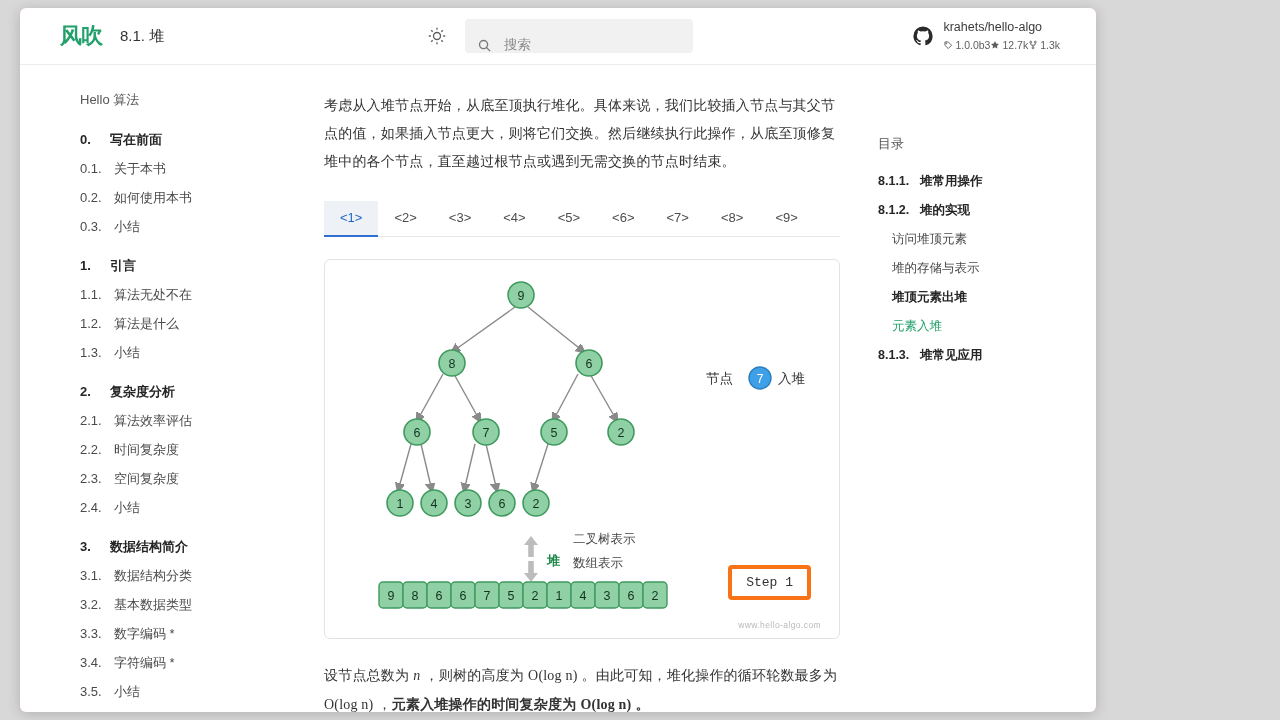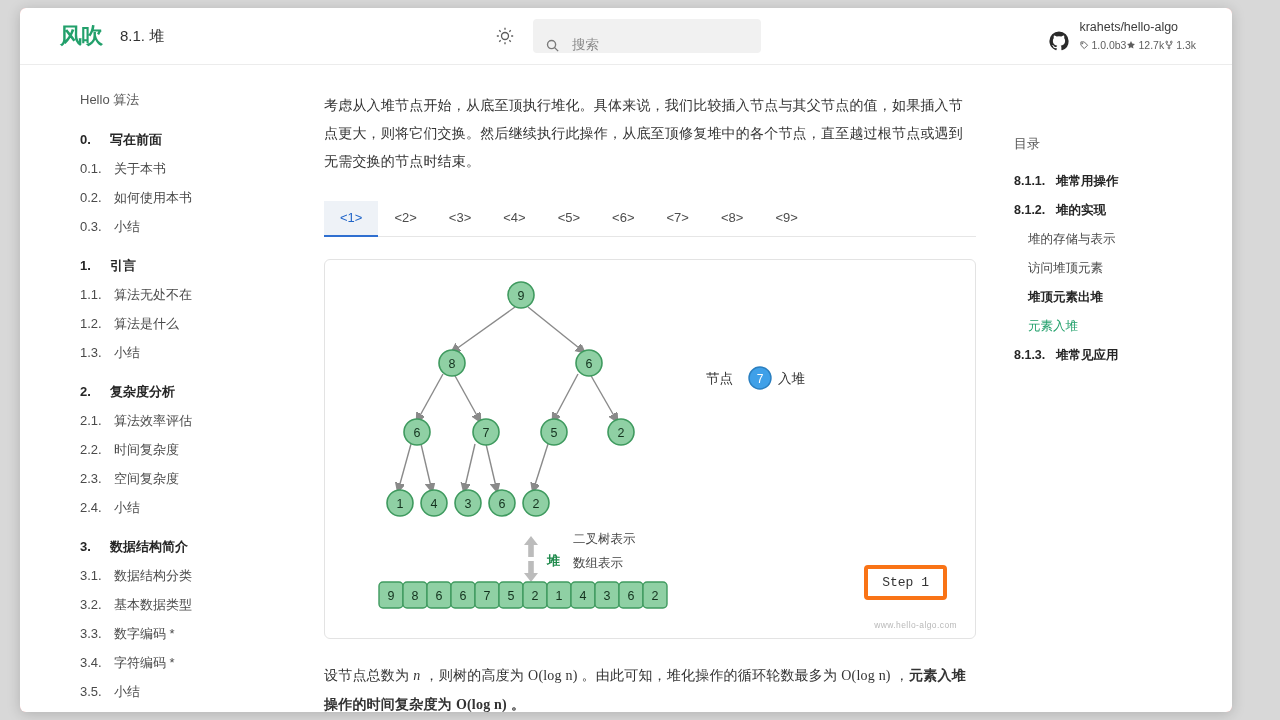--- a/index.html
+++ b/index.html
@@ -9,21 +9,21 @@
   }
   #page {
     position: relative;
     width: 1280px; height: 720px;
     overflow: hidden;
     background: #d8d8d8;
   }
   .window {
     position: absolute;
     left: 20px; top: 8px;
-    width: 1212px; height: 704px;
+    width: 1076px; height: 704px;
     background: #fca5a5;
     border-radius: 6px;
     box-shadow: 0 2px 14px rgba(0,0,0,0.18);
     overflow: hidden;
   }
   
   .header {
     position: relative;
     height: 56px;
     border-bottom: 1px solid #ececec;
@@ -84,21 +84,21 @@
     font-size: 13.5px;
     color: #444;
     width: 100%;
     font-family: "Liberation Sans", sans-serif;
   }
   .search-input::placeholder { color: #8a8a8a; }
   .repo {
     position: absolute;
     right: 36px;
     display: flex;
-    align-items: flex-end;
+    align-items: center;
   }
   .gh-icon {
     width: 22px; height: 22px;
     margin-right: 9px;
     color: #2b2b2b;
     display: flex; align-items: center;
   }
   .repo-text { line-height: 1.25; }
   .repo-name {
     font-size: 12.5px;
@@ -492,22 +492,22 @@
         <div class="para after-para">
           <span>设节点总数为 </span><span class="math">n</span><span> ，则树的高度为 </span><span class="mathn">O(log n)</span><span> 。由此可知，堆化操作的循环轮数最多为 </span><span class="mathn">O(log n)</span><span> ，</span><span class="bold">元素入堆操作的时间复杂度为 </span><span class="mathn bold">O(log n)</span><span class="bold"> 。</span>
         </div>
 
       </div>
 
       <div class="toc">
         <div class="toc-title">目录</div>
         <div class="toc-item b"><span class="toc-num">8.1.1.</span><span>堆常用操作</span></div>
         <div class="toc-item b"><span class="toc-num">8.1.2.</span><span>堆的实现</span></div>
+        <div class="toc-item sub"><span>访问堆顶元素</span></div>
         <div class="toc-item sub"><span>堆的存储与表示</span></div>
-        <div class="toc-item sub"><span>访问堆顶元素</span></div>
         <div class="toc-item sub cur"><span>堆顶元素出堆</span></div>
         <div class="toc-item sub active"><span>元素入堆</span></div>
         <div class="toc-item b"><span class="toc-num">8.1.3.</span><span>堆常见应用</span></div>
       </div>
 
     </div>
   </div>
 </div>
 
 </body></html>

